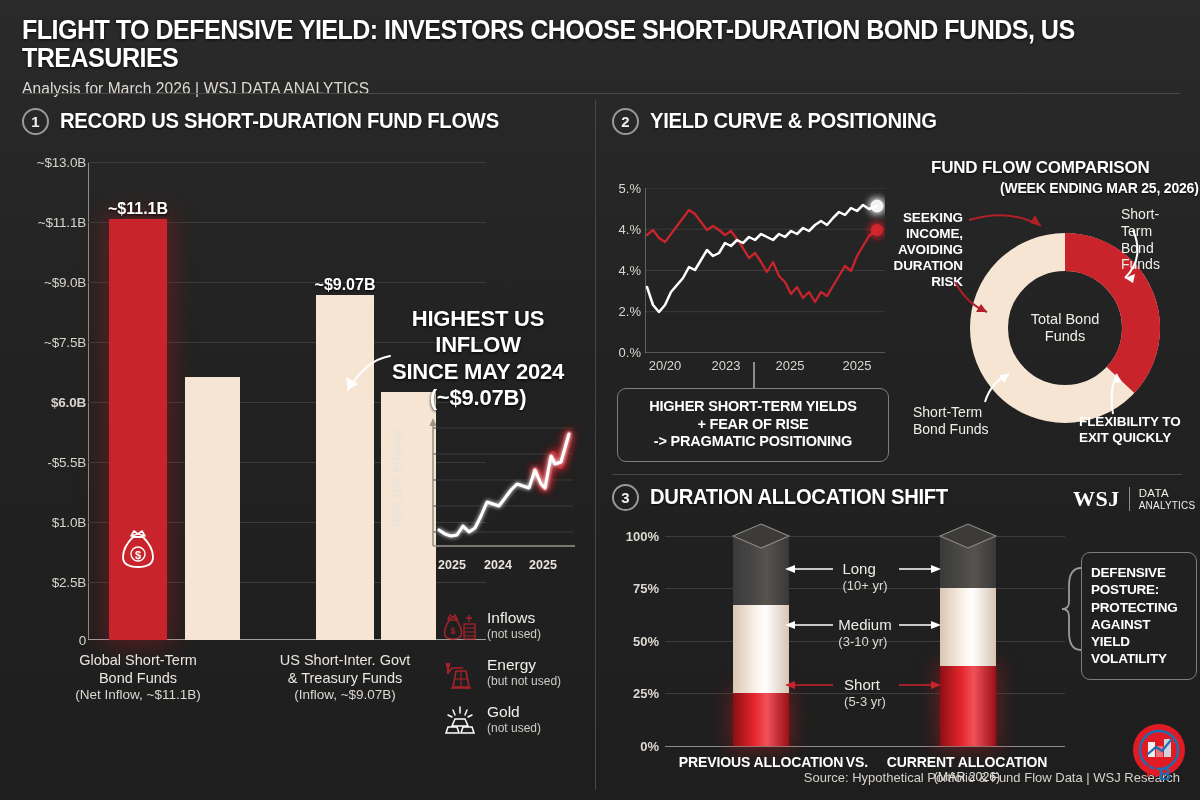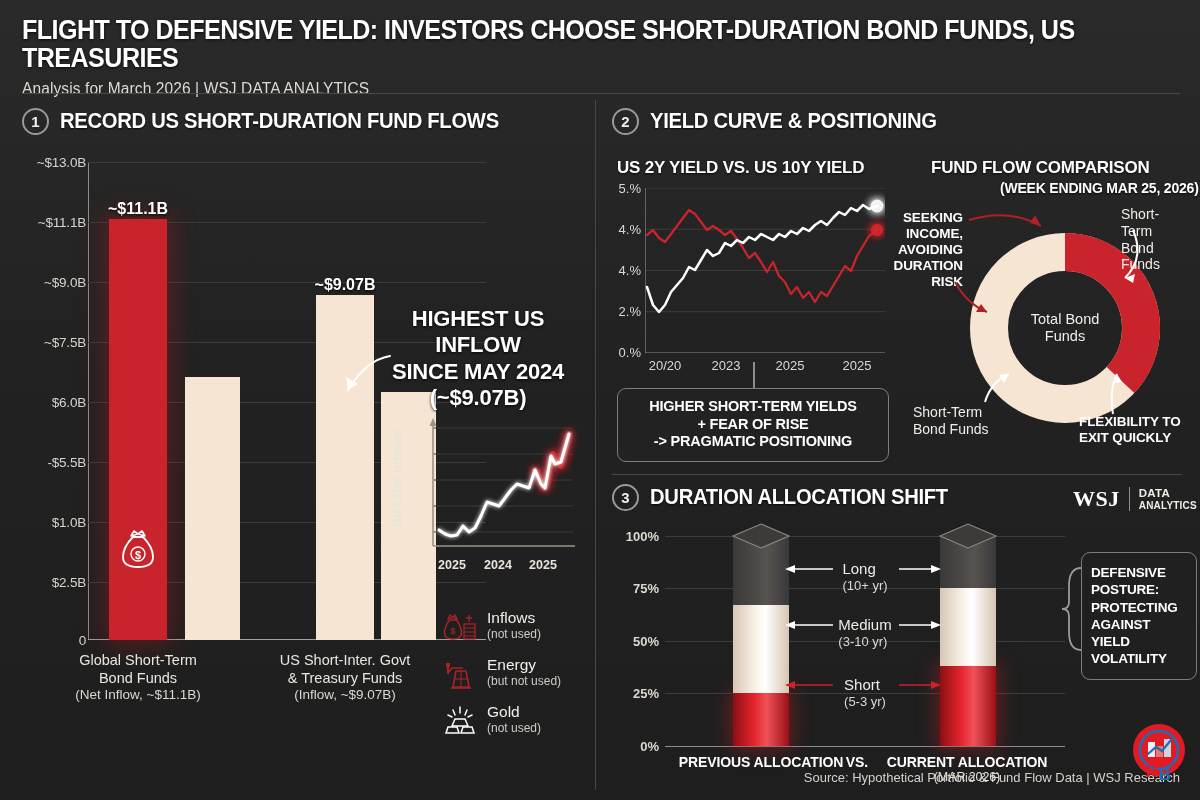--- a/index.html
+++ b/index.html
@@ -117,21 +117,21 @@
   .leg-ico { width:34px; height:34px; flex:0 0 auto; }
   .leg-txt .main { font-size:15.5px; color:#f2efe9; line-height:1.05; }
   .leg-txt .note { font-size:12px; color:#cfcbc4; margin-top:1px; }
 
   .wsj-logo { display:flex; align-items:center; gap:9px; }
   .wsj-mark {
     font-family:"Liberation Serif", serif; font-weight:700;
     font-size:25px; color:#ffffff; letter-spacing:.5px;
   }
   .wsj-bar { width:1px; height:27px; background:#8e8e8e; }
-  .wsj-sub { font-size:11.5px; font-weight:700; color:#f0ede7; line-height:1.12; letter-spacing:.3px; }
+  .wsj-sub { font-size:11.5px; font-weight:400; color:#f0ede7; line-height:1.12; letter-spacing:.3px; }
   .wsj-sub .s2 { font-size:10px; letter-spacing:.2px; }
 
   
   #panel2 { position:absolute; left:595px; top:100px; width:605px; height:374px; }
   .sub-title {
     position:absolute; font-weight:700; font-size:17px; color:#ffffff;
     text-transform:uppercase; letter-spacing:-0.2px;
     text-shadow:0 1px 2px rgba(0,0,0,.8); white-space:nowrap;
   }
   .yc-plot { position:absolute; left:50px; top:88px; width:240px; height:165px; }
@@ -239,21 +239,21 @@
       <div class="grid-line" style="top:180px;"></div>
       <div class="grid-line" style="top:240px;"></div>
       <div class="grid-line" style="top:300px;"></div>
       <div class="grid-line" style="top:360px;"></div>
       <div class="grid-line" style="top:420px;"></div>
 
       <div class="ytick" style="top:0px;">~$13.0B</div>
       <div class="ytick" style="top:60px;">~$11.1B</div>
       <div class="ytick" style="top:120px;">~$9.0B</div>
       <div class="ytick" style="top:180px;">~$7.5B</div>
-      <div class="ytick" style="top:240px;">$6.0B</div>
+      <div class="ytick" style="top:240px;font-weight:bold;">$6.0B</div>
       <div class="ytick" style="top:300px;">-$5.5B</div>
       <div class="ytick" style="top:360px;">$1.0B</div>
       <div class="ytick" style="top:420px;">$2.5B</div>
       <div class="ytick" style="top:478px;">0</div>
 
       <div class="bar red" style="left:21px;  width:58px; height:421px;"></div>
       <div class="bar cream" style="left:97px;  width:55px; height:263px;"></div>
 
       <div class="bar cream" style="left:228px; width:58px; height:345px;"></div>
       <div class="bar cream" style="left:293px; width:55px; height:248px;"></div>
@@ -382,21 +382,20 @@
 
   </div>
 
   <div id="panel2">
 
     <div class="panel-head" style="left:17px; top:8px;">
       <div class="num-badge">2</div>
       <div class="panel-title">YIELD CURVE &amp; POSITIONING</div>
     </div>
 
-    <div class="sub-title" style="left:22px; top:58px;">US 2Y YIELD vs. US 10Y YIELD</div>
 
     <div class="yc-ytick" style="top:88px;">5.%</div>
     <div class="yc-ytick" style="top:129px;">4.%</div>
     <div class="yc-ytick" style="top:170px;">4.%</div>
     <div class="yc-ytick" style="top:211px;">2.%</div>
     <div class="yc-ytick" style="top:252px;">0.%</div>
 
     <svg class="yc-plot" viewBox="0 0 240 165">
       <defs>
         <filter id="gw" x="-70%" y="-70%" width="240%" height="240%">

